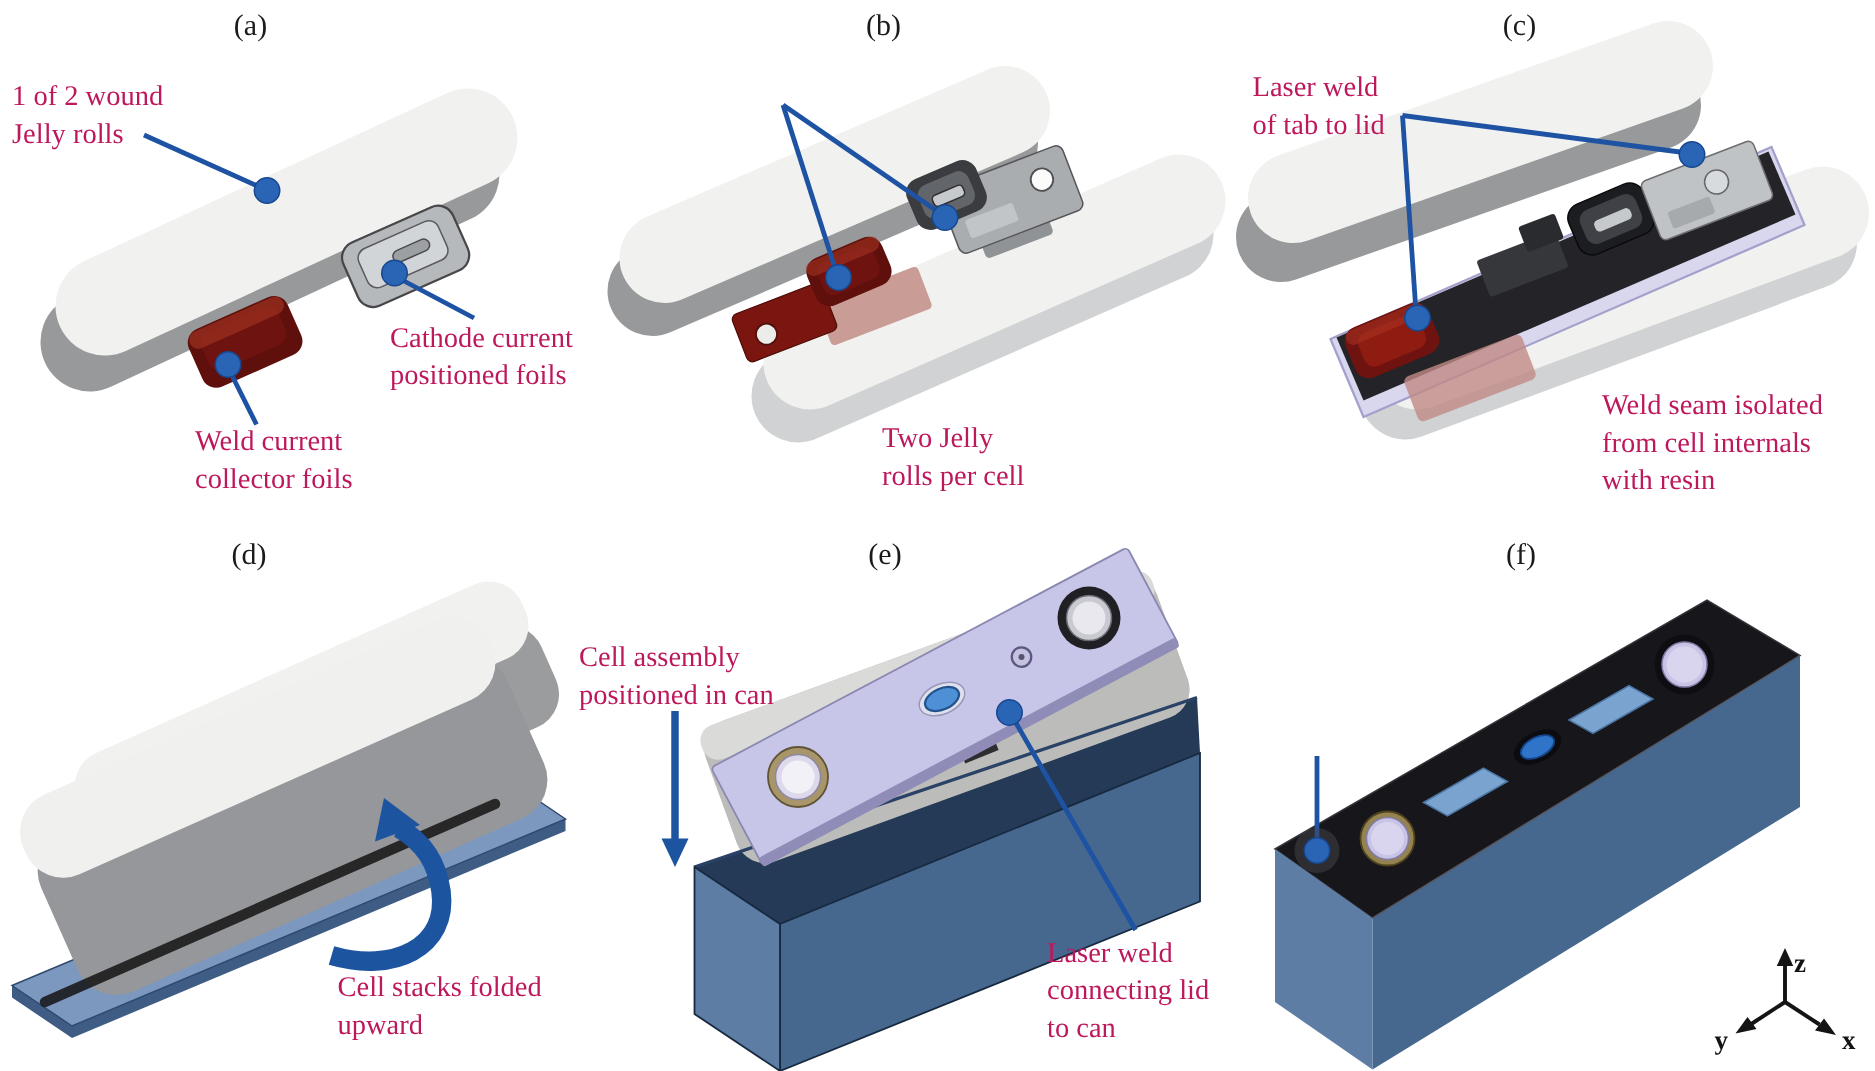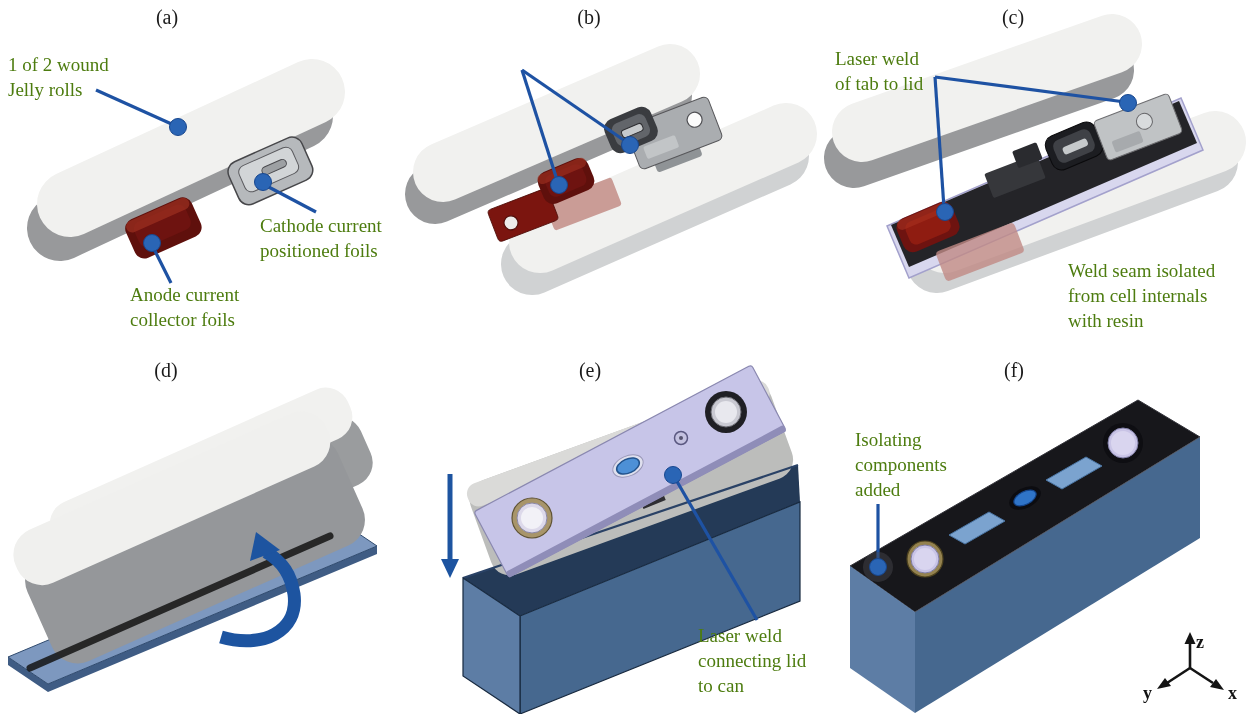--- a/index.html
+++ b/index.html
@@ -1,21 +1,21 @@
 <!DOCTYPE html>
 <html style="--leader-line: #1e52a3; --leader-dot: #2a65b5; --arrow-blue: #1d54a0; --jelly-top: #f1f1ef; --jelly-side: #98999b; --jelly-side-light: #d0d2d3; --anode-red: #6e1310; --lid-lavender: #c7c5e8; --can-blue: #46688f; --can-blue-light: #5d7da5; --top-black: #17171b; --plate-blue: #7d98bf; --background: #ffffff;"><head>
 <meta charset="utf-8">
 <style>
   html,body{margin:0;padding:0;background:#fff;}
   .canvas{position:relative;width:1250px;height:714px;background:#fff;overflow:hidden;
           font-family:"Liberation Serif",serif;}
   .canvas svg{position:absolute;left:0;top:0;}
   .panel-label{position:absolute;font:20px/22px "Liberation Serif",serif;color:#1b1b1b;
                transform:translateX(-50%);white-space:pre;}
-  .ann{position:absolute;font:19px/25px "Liberation Serif",serif;color:#4d7c0f;white-space:pre-line;}
+  .ann{position:absolute;font:19px/25px "Liberation Serif",serif;color:#be185d;white-space:pre-line;}
   
   .leader{stroke:var(--leader-line,#1e52a3);stroke-width:3.2;fill:none}
   .ldot{fill:var(--leader-dot,#2a65b5);stroke:#18478f;stroke-width:1}
   .jr-top{stroke:var(--jelly-top,#f1f1ef);stroke-linecap:round;fill:none}
   .jr-side{stroke:var(--jelly-side,#98999b);stroke-linecap:round;fill:none}
   .jr-side-light{stroke:var(--jelly-side-light,#d0d2d3);stroke-linecap:round;fill:none}
   .fill-anode{fill:var(--anode-red,#6e1310)}
   .fill-lid{fill:var(--lid-lavender,#c7c5e8)}
   .fill-can{fill:var(--can-blue,#46688f)}
   .fill-can-light{fill:var(--can-blue-light,#5d7da5)}
@@ -225,27 +225,30 @@
   <div class="panel-label" style="left:589px;top:6px">(b)</div>
   <div class="panel-label" style="left:1013px;top:6px">(c)</div>
   <div class="panel-label" style="left:166px;top:359px">(d)</div>
   <div class="panel-label" style="left:590px;top:359px">(e)</div>
   <div class="panel-label" style="left:1014px;top:359px">(f)</div>
 
   <div class="ann" style="left:8px;top:52px">1 of 2 wound
 Jelly rolls</div>
   <div class="ann" style="left:260px;top:213px">Cathode current
 positioned foils</div>
-  <div class="ann" style="left:130px;top:282px">Anode current
+  <div class="ann" style="left:130px;top:282px">Weld current
 collector foils</div>
+  <div class="ann" style="left:588px;top:280px">Two Jelly
+rolls per cell</div>
   <div class="ann" style="left:835px;top:46px">Laser weld
 of tab to lid</div>
   <div class="ann" style="left:1068px;top:258px">Weld seam isolated
 from cell internals
 with resin</div>
+  <div class="ann" style="left:225px;top:646px">Cell stacks folded
+upward</div>
+  <div class="ann" style="left:386px;top:426px">Cell assembly
+positioned in can</div>
   <div class="ann" style="left:698px;top:623px">Laser weld
 connecting lid
 to can</div>
-  <div class="ann" style="left:855px;top:427px">Isolating
-components
-added</div>
 
 </div>
 
 </body></html>

